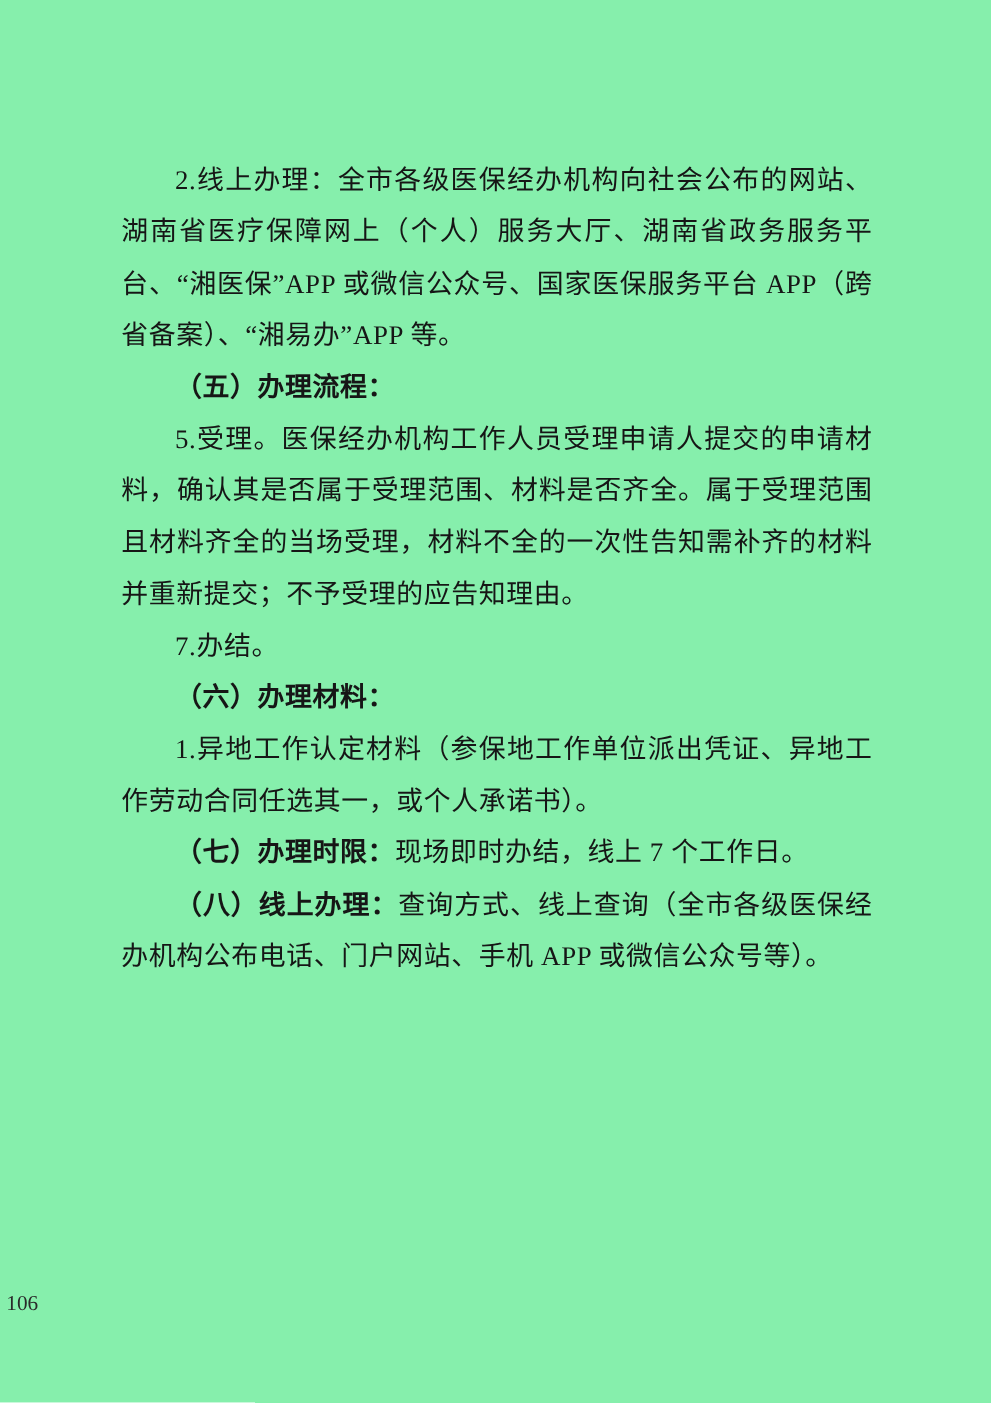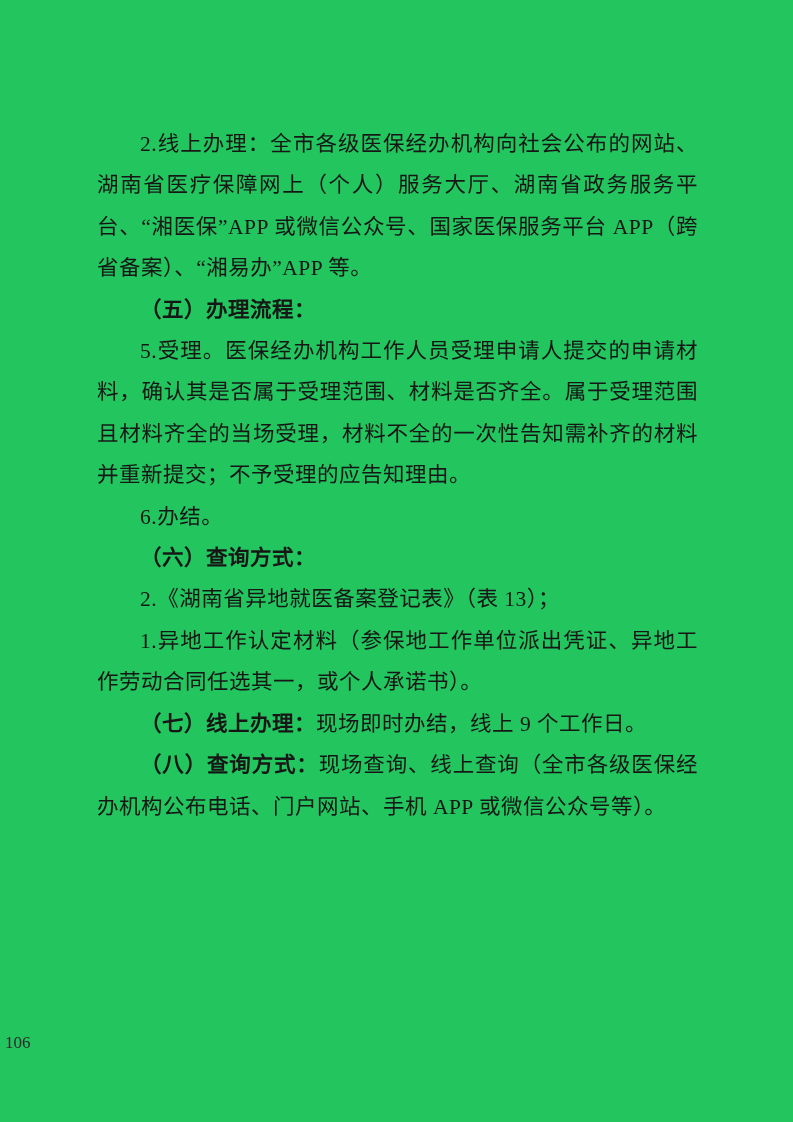--- a/index.html
+++ b/index.html
@@ -4,21 +4,21 @@
 <style>
   html, body {
     margin: 0;
     padding: 0;
     background: #ffffff;
   }
   .page {
     position: relative;
     width: 793px;
     height: 1122px;
-    background: #22c55e;
+    background: #86efac;
     overflow: hidden;
     font-family: "Liberation Serif", "DejaVu Serif", serif;
     color: #161616;
   }
   .content {
     position: absolute;
     left: 97px;
     top: 124px;
     width: 601px;
     font-size: 21.5px;
@@ -47,21 +47,20 @@
   }
 </style>
 </head>
 <body>
 
 <div class="page">
   <div class="content" id="document-body">
       <p class="para"><span class="seg-regular">2.线上办理：全市各级医保经办机构向社会公布的网站、湖南省医疗保障网上（个人）服务大厅、湖南省政务服务平台、“湘医保”APP 或微信公众号、国家医保服务平台 APP（跨省备案）、“湘易办”APP 等。</span></p>
       <p class="para"><span class="seg-bold">（五）办理流程：</span></p>
       <p class="para"><span class="seg-regular">5.受理。医保经办机构工作人员受理申请人提交的申请材料，确认其是否属于受理范围、材料是否齐全。属于受理范围且材料齐全的当场受理，材料不全的一次性告知需补齐的材料并重新提交；不予受理的应告知理由。</span></p>
-      <p class="para"><span class="seg-regular">6.办结。</span></p>
-      <p class="para"><span class="seg-bold">（六）查询方式：</span></p>
-      <p class="para"><span class="seg-regular">2.《湖南省异地就医备案登记表》（表 13）；</span></p>
+      <p class="para"><span class="seg-regular">7.办结。</span></p>
+      <p class="para"><span class="seg-bold">（六）办理材料：</span></p>
       <p class="para"><span class="seg-regular">1.异地工作认定材料（参保地工作单位派出凭证、异地工作劳动合同任选其一，或个人承诺书）。</span></p>
-      <p class="para"><span class="seg-bold">（七）线上办理：</span><span class="seg-regular">现场即时办结，线上 9 个工作日。</span></p>
-      <p class="para"><span class="seg-bold">（八）查询方式：</span><span class="seg-regular">现场查询、线上查询（全市各级医保经办机构公布电话、门户网站、手机 APP 或微信公众号等）。</span></p>
+      <p class="para"><span class="seg-bold">（七）办理时限：</span><span class="seg-regular">现场即时办结，线上 7 个工作日。</span></p>
+      <p class="para"><span class="seg-bold">（八）线上办理：</span><span class="seg-regular">查询方式、线上查询（全市各级医保经办机构公布电话、门户网站、手机 APP 或微信公众号等）。</span></p>
     </div>
   <div class="page-number">106</div>
 </div>
 
 </body></html>

